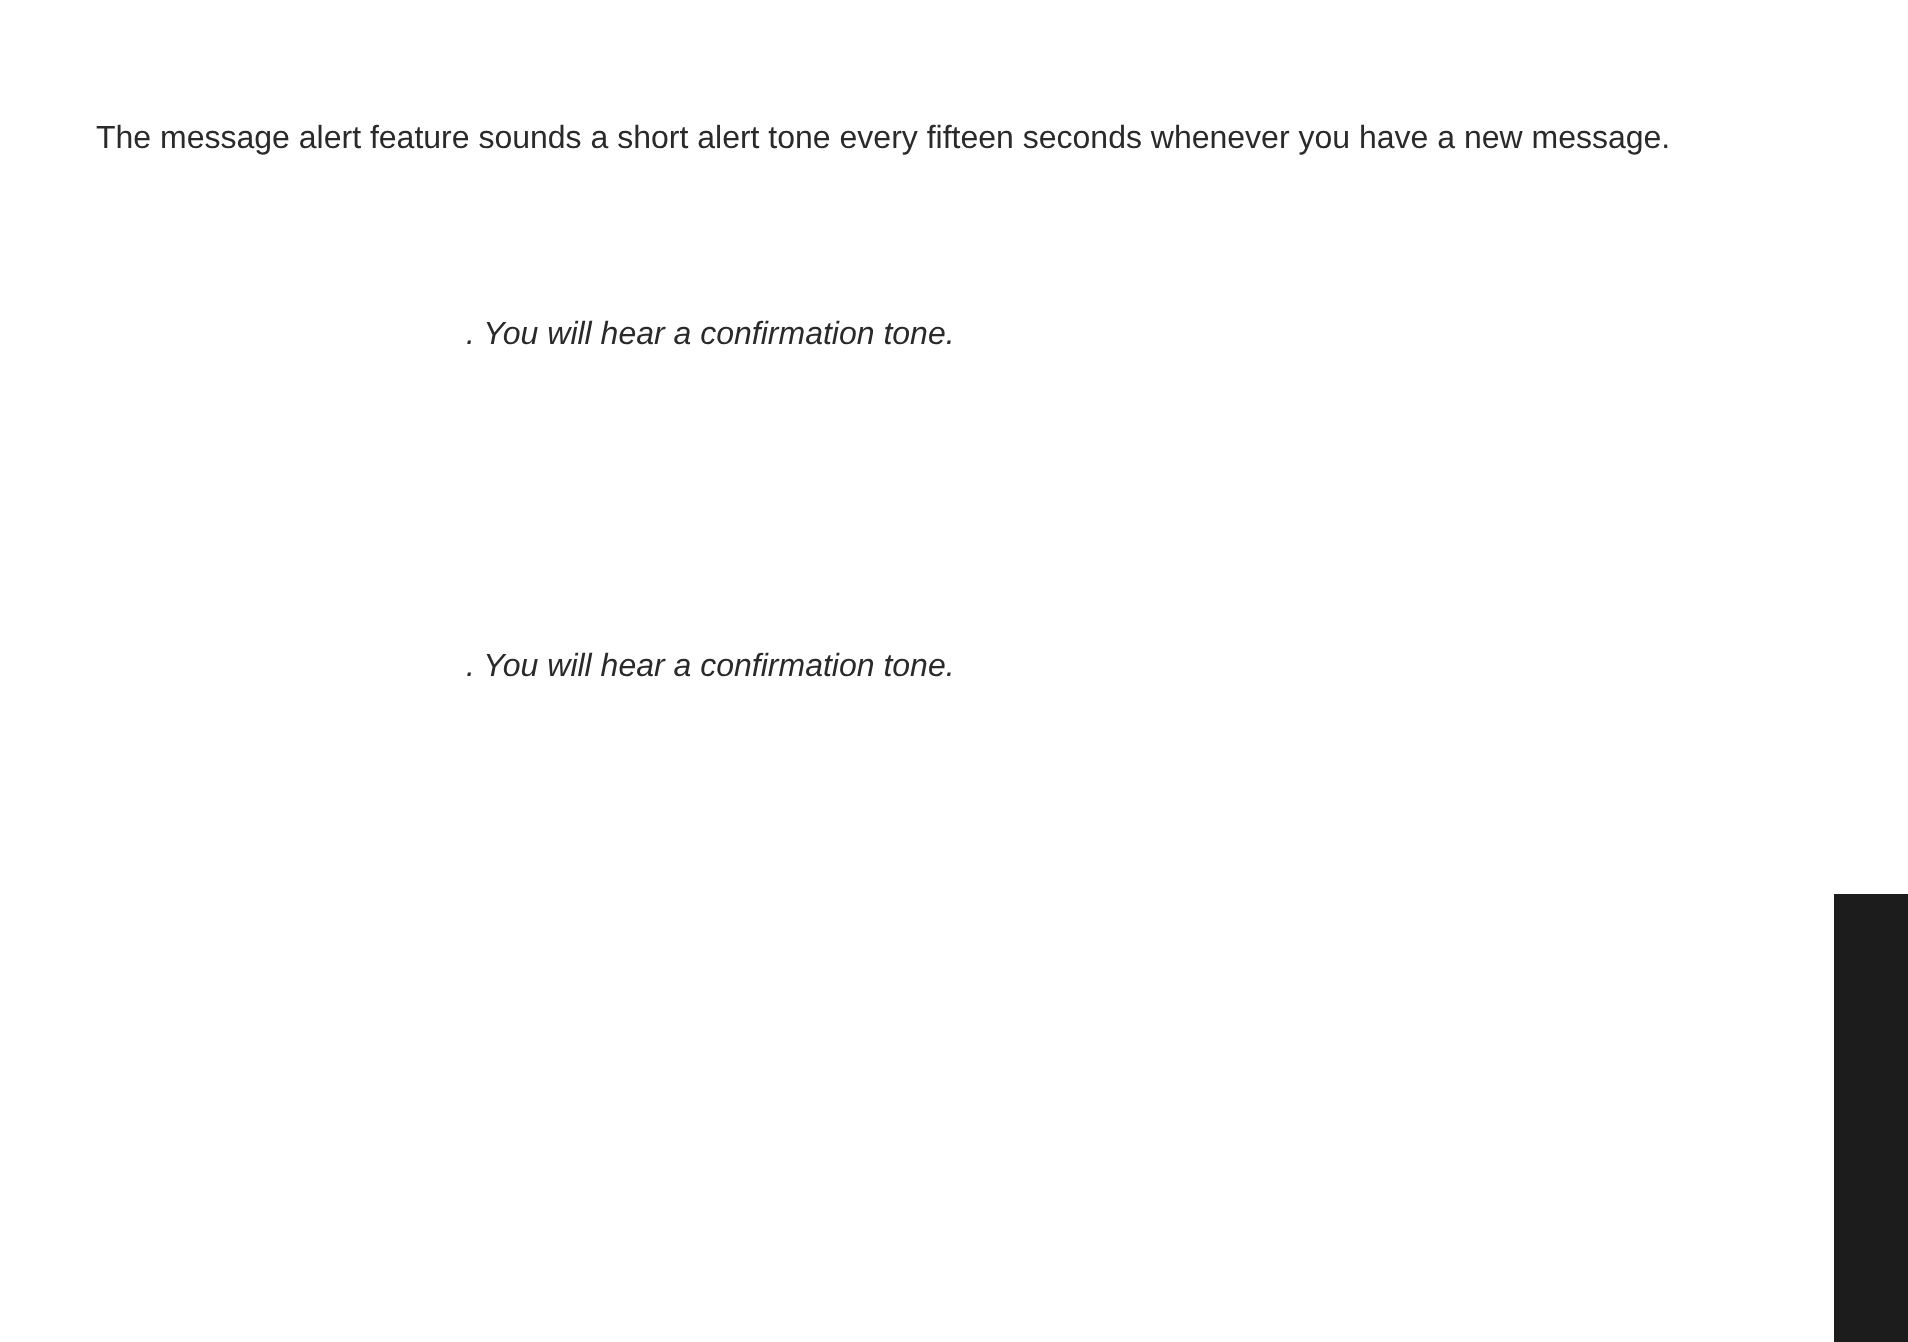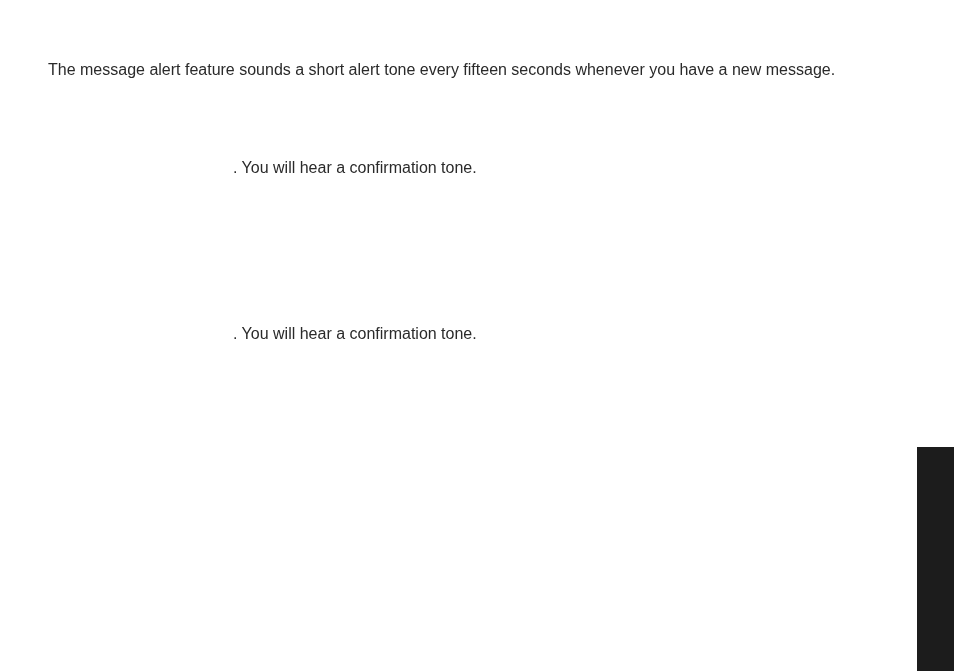--- a/index.html
+++ b/index.html
@@ -21,20 +21,21 @@
       padding-top: 58px;
       padding-left: 48px;
       padding-right: 48px;
     }
     .intro-paragraph {
       line-height: 1.5;
       margin-bottom: 16px;
     }
     .step-line {
       line-height: 1.5;
+      font-style: italic;
     }
     .step-1 {
       margin-top: 74px;
       margin-left: 185px;
     }
     .step-2 {
       margin-top: 142px;
       margin-left: 185px;
     }
     .side-tab {

